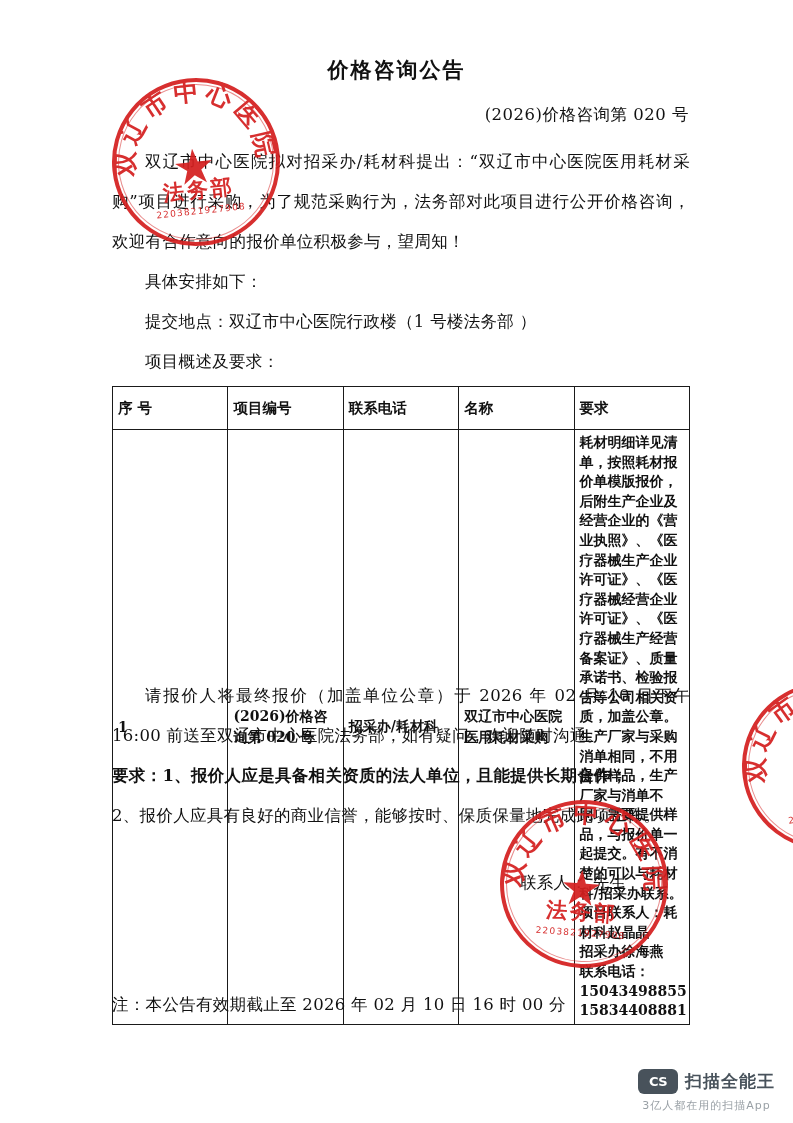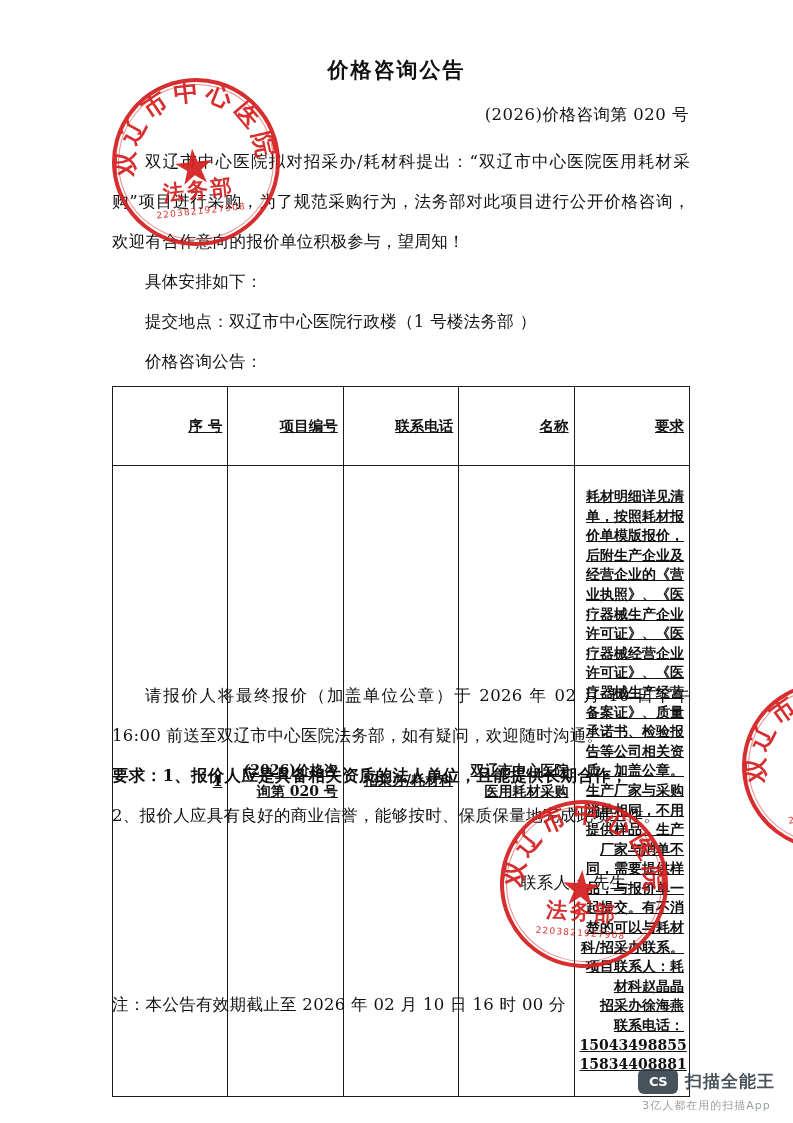--- a/index.html
+++ b/index.html
@@ -42,25 +42,24 @@
   
   table.req-table {
     position:absolute; left:112px; top:386px;
     width:578px;
     border-collapse:collapse;
     table-layout:fixed;
   }
   table.req-table td, table.req-table th {
     border:1.3px solid #1a1a1a;
     vertical-align:middle;
-    padding:21px 5px;
+    padding:3px 5px;
     font-size:14px;
     font-weight:bold;
-    text-align:right;
-    text-decoration:underline;
+    text-align:left;
   }
   table.req-table th { height:36px; font-size:14.5px; }
   td.c-seq   { width:51px;  text-align:center; }
   td.c-code  { width:76px;  text-align:left; line-height:21px; }
   td.c-dept  { width:80px;  text-align:left; line-height:21px; }
   td.c-name  { width:78px;  text-align:left; line-height:21px; }
   td.c-req   { text-align:left; vertical-align:top; padding:5px 6px;
                font-size:13.2px; line-height:19.6px; font-weight:bold; }
   .req-block { white-space:pre-line; }
 
@@ -191,21 +190,21 @@
 
 <div class="page">
 
   <div class="doc-title">价格咨询公告</div>
   <div class="doc-number">(2026)价格咨询第 020 号</div>
 
   <div class="body-wrap">
     <p class="para indent">双辽市中心医院拟对招采办/耗材科提出：“双辽市中心医院医用耗材采购”项目进行采购，为了规范采购行为，法务部对此项目进行公开价格咨询，欢迎有合作意向的报价单位积极参与，望周知！</p>
     <p class="para indent">具体安排如下：</p>
     <p class="para indent">提交地点：双辽市中心医院行政楼（1 号楼法务部 ）</p>
-    <p class="para indent">价格咨询公告：</p>
+    <p class="para indent">项目概述及要求：</p>
   </div>
 
   <table class="req-table">
     <thead>
       <tr>
         <th>序  号</th>
         <th>项目编号</th>
         <th>联系电话</th>
         <th>名称</th>
         <th>要求</th>

